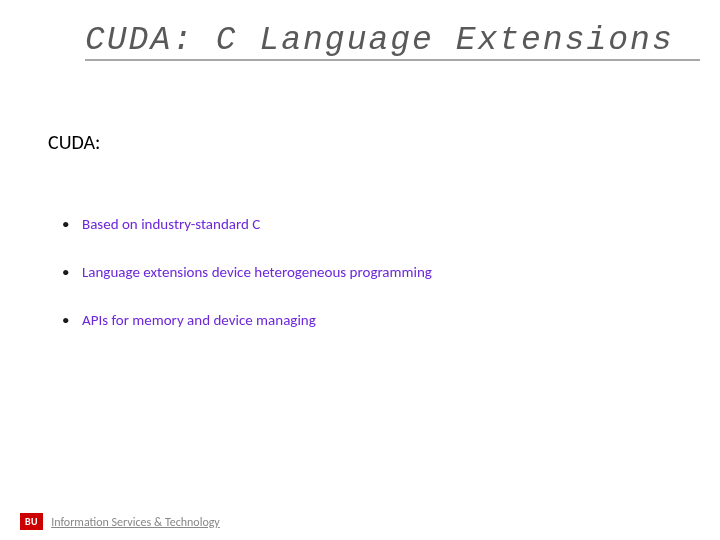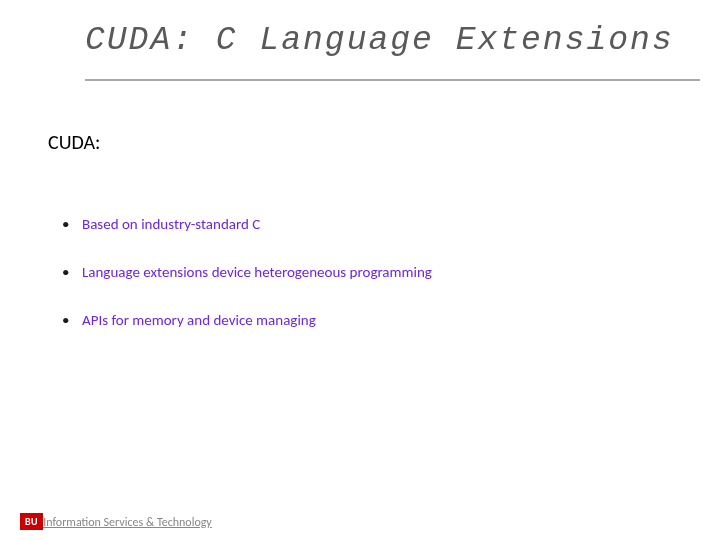--- a/index.html
+++ b/index.html
@@ -19,21 +19,21 @@
       position: absolute;
       top: 22px;
       left: 85px;
       right: 20px;
       font-family: 'Courier New', Courier, monospace;
       font-style: italic;
       font-size: 33px;
       color: #595959;
       letter-spacing: 2px;
       border-bottom: 2px solid #a8a8a8;
-      padding-bottom: 20px;
+      padding-bottom: 0;
     }
     .subtitle {
       position: absolute;
       top: 130px;
       left: 48px;
       font-size: 20px;
       color: #000000;
     }
     .bullets {
       position: absolute;
@@ -55,21 +55,21 @@
       top: 0px;
       font-size: 15px;
       color: #1a1a1a;
     }
     .footer {
       position: absolute;
       bottom: 10px;
       left: 20px;
       display: flex;
       align-items: center;
-      gap: 0;
+      gap: 8px;
     }
     .footer-logo {
       background: #c00;
       color: #fff;
       font-size: 10px;
       font-weight: bold;
       padding: 2px 5px;
       letter-spacing: 0.5px;
     }
     .footer-text {

